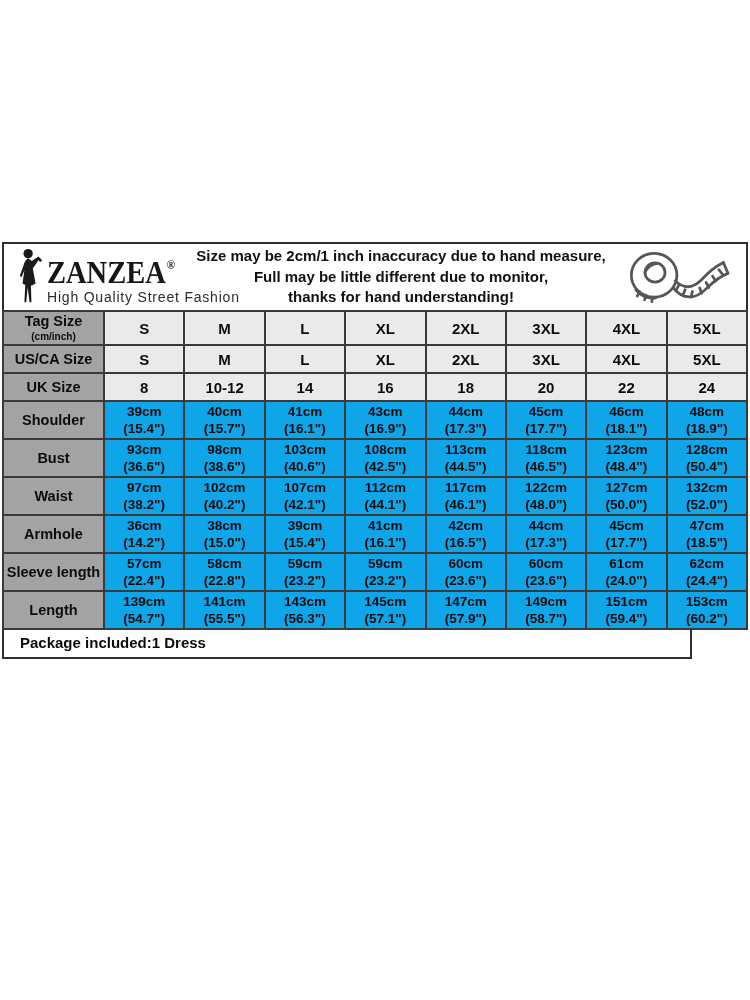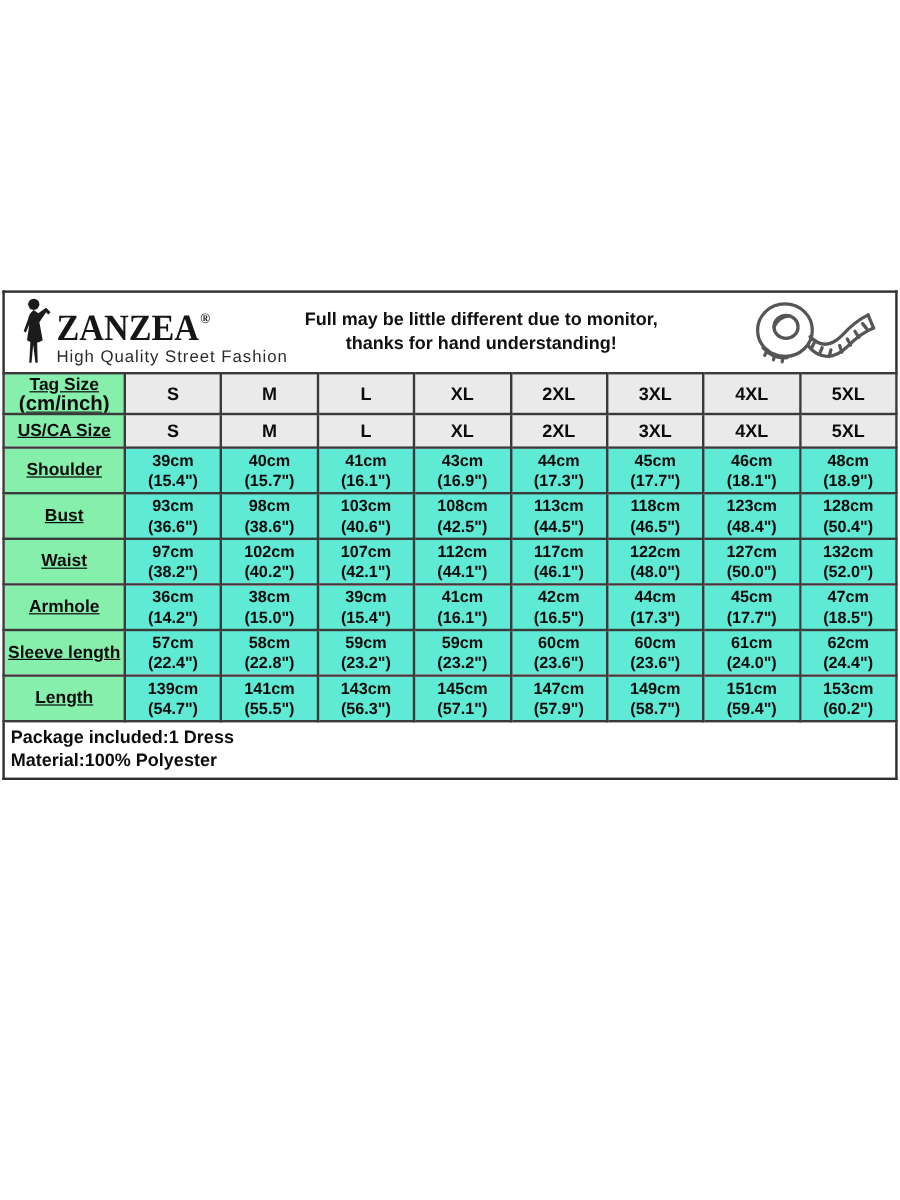--- a/index.html
+++ b/index.html
@@ -29,32 +29,32 @@
   
   table.size-table { width:746px; border-collapse:collapse; table-layout:fixed; }
   table.size-table td {
     border:2px solid #3a3a3a; text-align:center; vertical-align:middle;
     font-weight:bold; padding:0; overflow:hidden;
   }
   col.c-label { width:101px; }
   .r-tag td { height:32px; }
   .r-size td { height:26px;margin-left:44px; }
   .r-measure td { height:36px; }
-  td.lbl { background:#86efac; font-size:14.5px;text-decoration:underline; }
-  td.lbl .sub { display:block; font-size:17px; line-height:15px; }
+  td.lbl { background:#a3a3a3; font-size:14.5px; }
+  td.lbl .sub { display:block; font-size:10px; line-height:15px; }
   td.lbl .main { display:block; line-height:16px; }
   .r-size td.val, .r-tag td.val { background:#eaeaea; font-size:15px; }
-  td.mv { background:#5eead4; font-size:13.5px; line-height:17px; }
+  td.mv { background:#0ea5e9; font-size:13.5px; line-height:17px; }
   td.mv span { display:block; }
 
   
   .footer {
-    box-sizing:border-box; width:746px;
+    box-sizing:border-box; width:690px;
     border:2px solid #2f2f2f; border-top:none;
-    padding:3px 4px 5px 5px;
+    padding:3px 4px 5px 16px;
     font-weight:bold; font-size:15px; line-height:19.2px; color:#0c0c0c;
   }
 </style>
 </head>
 <body>
 
 <div class="sheet">
 
   <div class="header-box">
     <div class="logo">
@@ -62,20 +62,21 @@
         <circle cx="13" cy="6" r="5" fill="#1b1b1b"></circle>
         <path d="M13 11 C10 13 8.5 16 8 19 L4 30 L6 31 L9 24 L7 38 Q14 43 21 38 L18 22 L24 13 L26 15 L28 13 L24 9 L17 14 Z" fill="#1b1b1b"></path>
         <path d="M10 39 L9 58 L11 58 L12.5 42 L14.5 58 L16.5 58 L16 39 Z" fill="#1b1b1b"></path>
       </svg>
       <div class="logo-text">
         <div class="brand-line"><span>ZANZEA</span><span class="reg">®</span></div>
         <div class="tagline">High Quality Street Fashion</div>
       </div>
     </div>
     <div class="disclaimer">
+      <div>Size may be 2cm/1 inch inaccuracy due to hand measure,</div>
       <div>Full may be little different due to monitor,</div>
       <div>thanks for hand understanding!</div>
     </div>
     <div class="tape">
       <svg viewBox="0 0 120 68" fill="none" stroke="#565656" stroke-width="3" stroke-linecap="round">
         <ellipse cx="36" cy="32" rx="25" ry="24"></ellipse>
         <ellipse cx="37" cy="29" rx="11" ry="10.5"></ellipse>
         <path d="M26 29 Q30 20 40 19"></path>
         <path d="M57 46 C 68 60 82 58 93 47 C 101 39 109 33 117 30"></path>
         <path d="M59 38 C 69 48 79 46 88 37 C 96 28 104 22 112 18"></path>
@@ -118,20 +119,31 @@
         <td class="lbl">US/CA Size</td>
         <td class="val">S</td>
         <td class="val">M</td>
         <td class="val">L</td>
         <td class="val">XL</td>
         <td class="val">2XL</td>
         <td class="val">3XL</td>
         <td class="val">4XL</td>
         <td class="val">5XL</td>
       </tr>
+      <tr class="r-size">
+        <td class="lbl">UK Size</td>
+        <td class="val">8</td>
+        <td class="val">10-12</td>
+        <td class="val">14</td>
+        <td class="val">16</td>
+        <td class="val">18</td>
+        <td class="val">20</td>
+        <td class="val">22</td>
+        <td class="val">24</td>
+      </tr>
 
       <tr class="r-measure">
         <td class="lbl">Shoulder</td>
         <td class="mv">
             <span>39cm</span>
             <span>(15.4")</span>
           </td>
         <td class="mv">
             <span>40cm</span>
             <span>(15.7")</span>
@@ -334,16 +346,15 @@
         <td class="mv">
             <span>153cm</span>
             <span>(60.2")</span>
           </td>
       </tr>
     </tbody>
   </table>
 
   <div class="footer">
     <div>Package included:1 Dress</div>
-    <div>Material:100% Polyester</div>
   </div>
 
 </div>
 
 </body></html>

